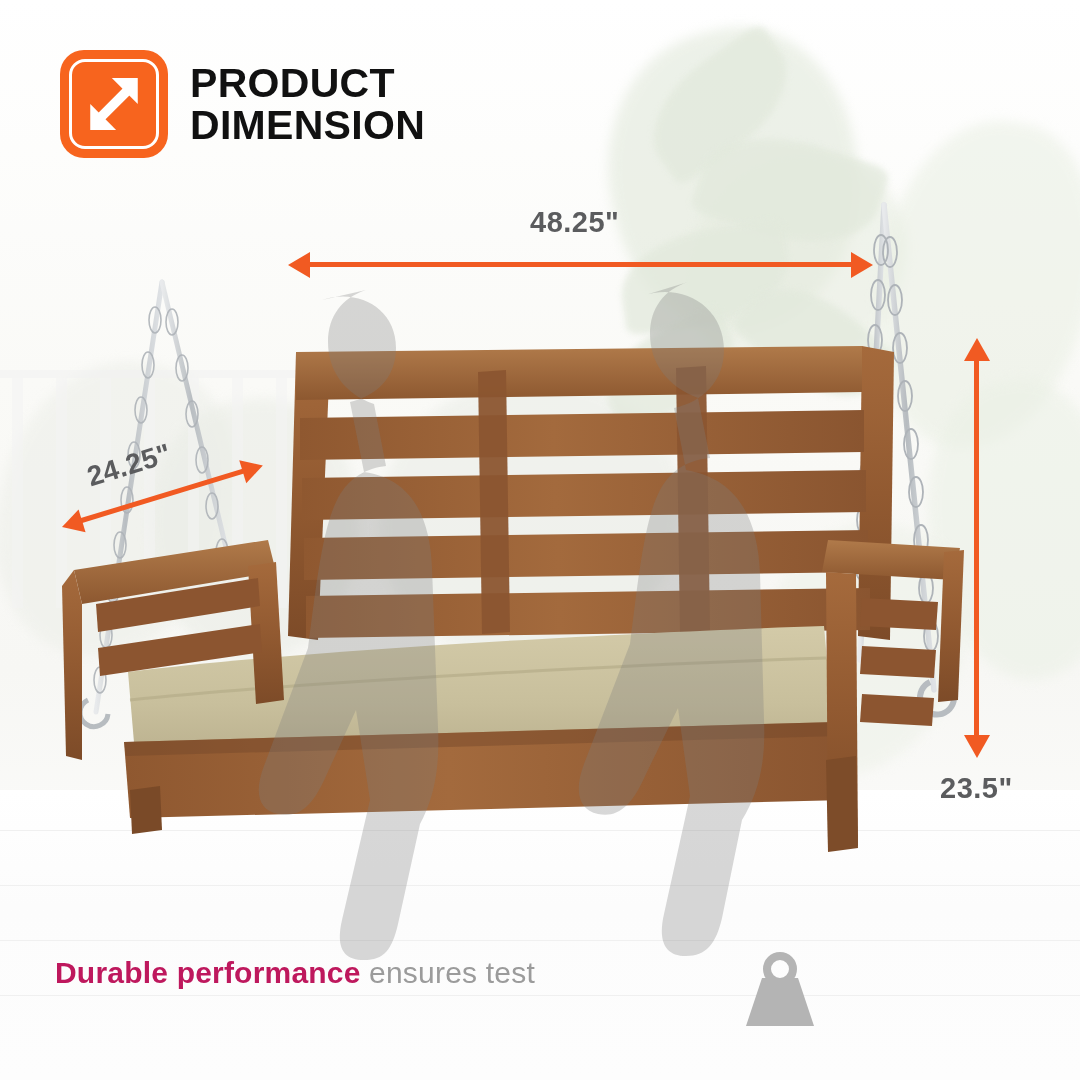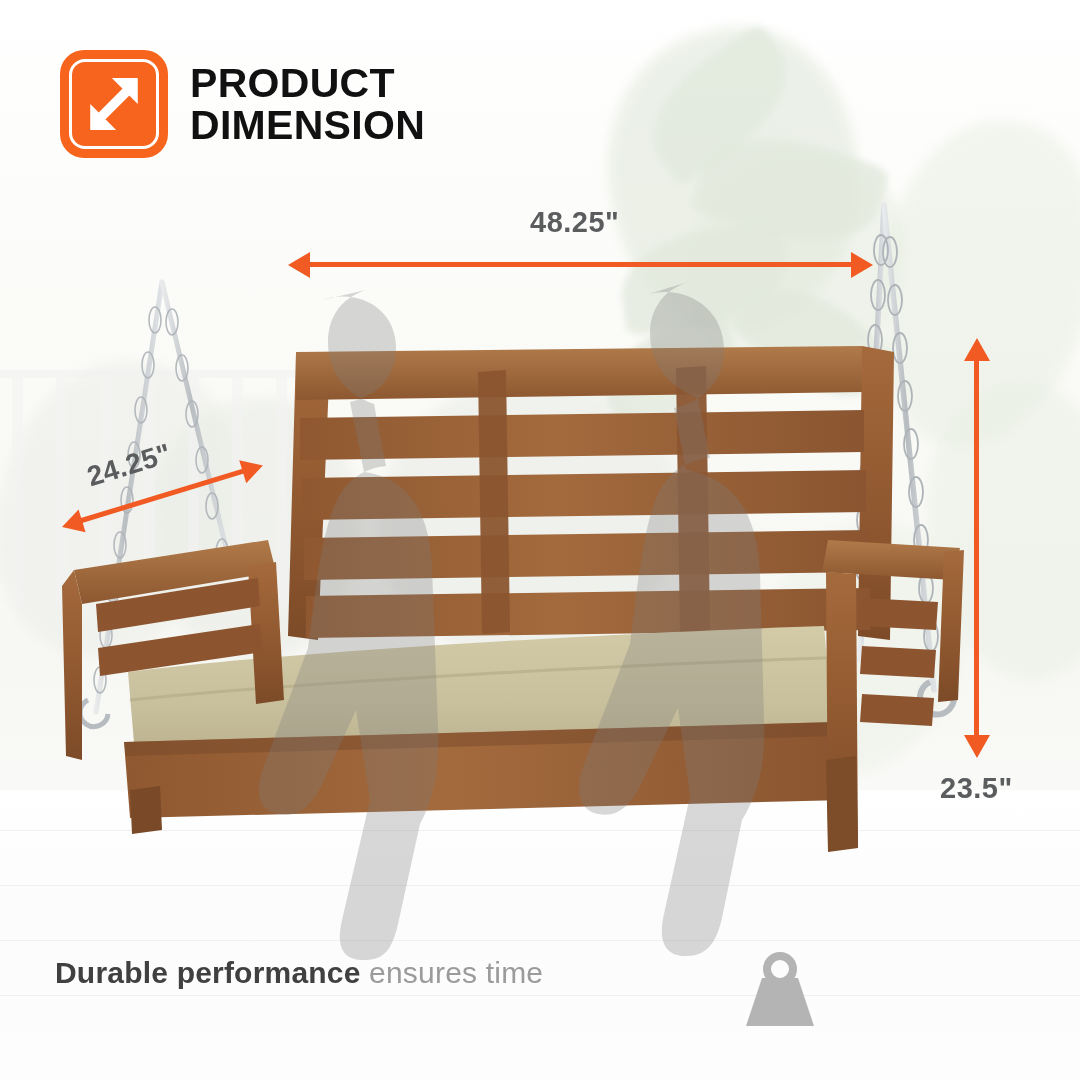--- a/index.html
+++ b/index.html
@@ -79,21 +79,21 @@
   .hdr-title {
     font-weight:bold; color:#111111;
     font-size:41px; line-height:1.03; letter-spacing:.3px;
   }
 
   
   .footer-caption {
     position:absolute; left:55px; top:952px;
     font-size:30px; line-height:1.42; color:#9b9b9b; letter-spacing:.2px;
   }
-  .footer-caption b { color:#404040; font-weight:bold; }
+  .footer-caption b { color:#be185d; font-weight:bold; }
 
   .weight-block {
     position:absolute; left:738px; top:952px;
     display:flex; align-items:center; gap:10px;
   }
   .weight-text { font-size:62px; font-weight:bold; color:#6d6d6d; letter-spacing:-1px; line-height:1; }
 </style>
 </head>
 <body>
 
@@ -316,21 +316,21 @@
     <div class="arrow-head" style="left:964px; top:338px;
          border-left:13px solid transparent; border-right:13px solid transparent;
          border-bottom:23px solid #f15a22;"></div>
     <div class="arrow-head" style="left:964px; top:735px;
          border-left:13px solid transparent; border-right:13px solid transparent;
          border-top:23px solid #f15a22;"></div>
   </div>
 
   <div class="footer-caption">
     <div>
-      <b>Durable performance</b><span> ensures time</span>
+      <b>Durable performance</b><span> ensures test</span>
     </div>
   </div>
 
   <div class="weight-block">
     <svg width="84" height="78" viewBox="0 0 84 78">
       <circle cx="42" cy="17" r="13" fill="none" stroke="#b4b4b4" stroke-width="8"></circle>
       <path d="M24,26 L60,26 L76,74 L8,74 Z" fill="#b4b4b4"></path>
     </svg>
   </div>
 

